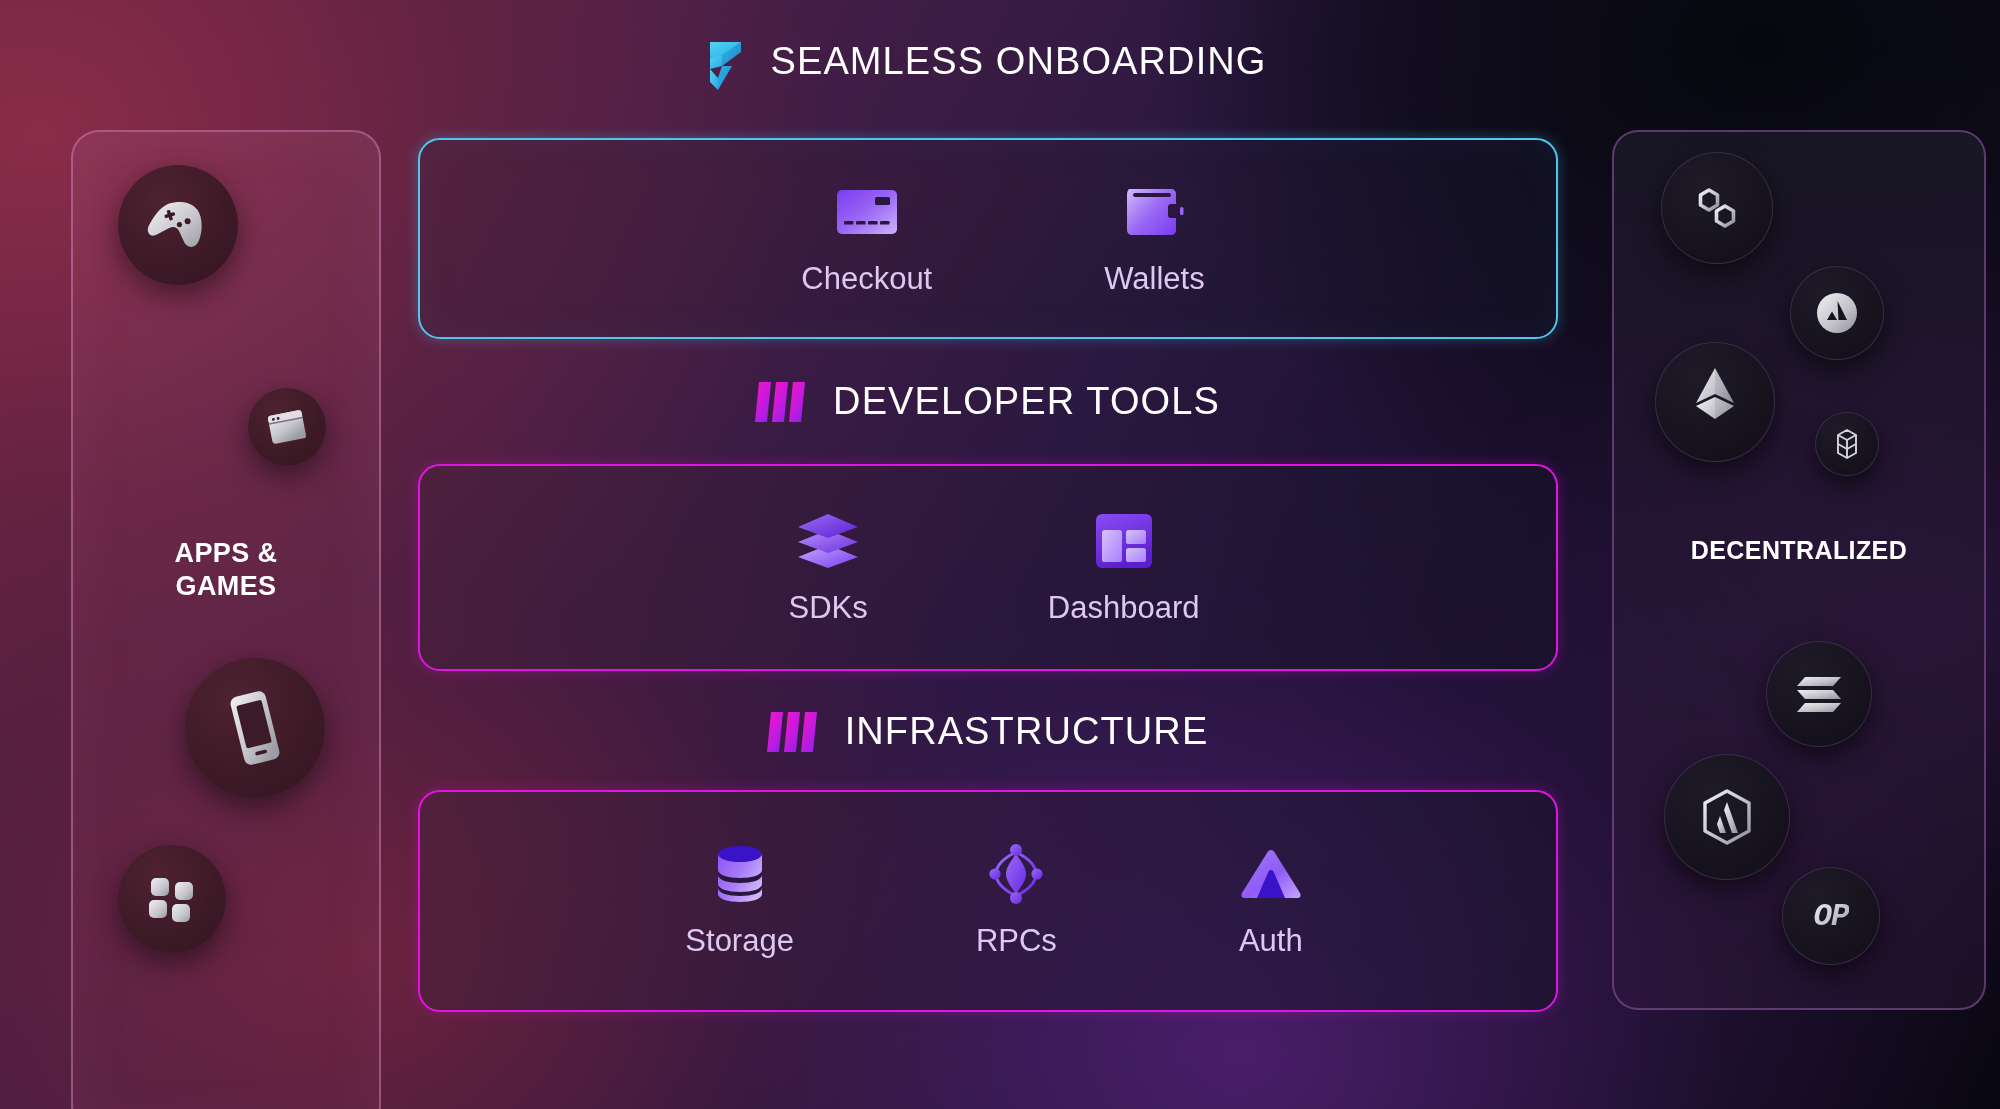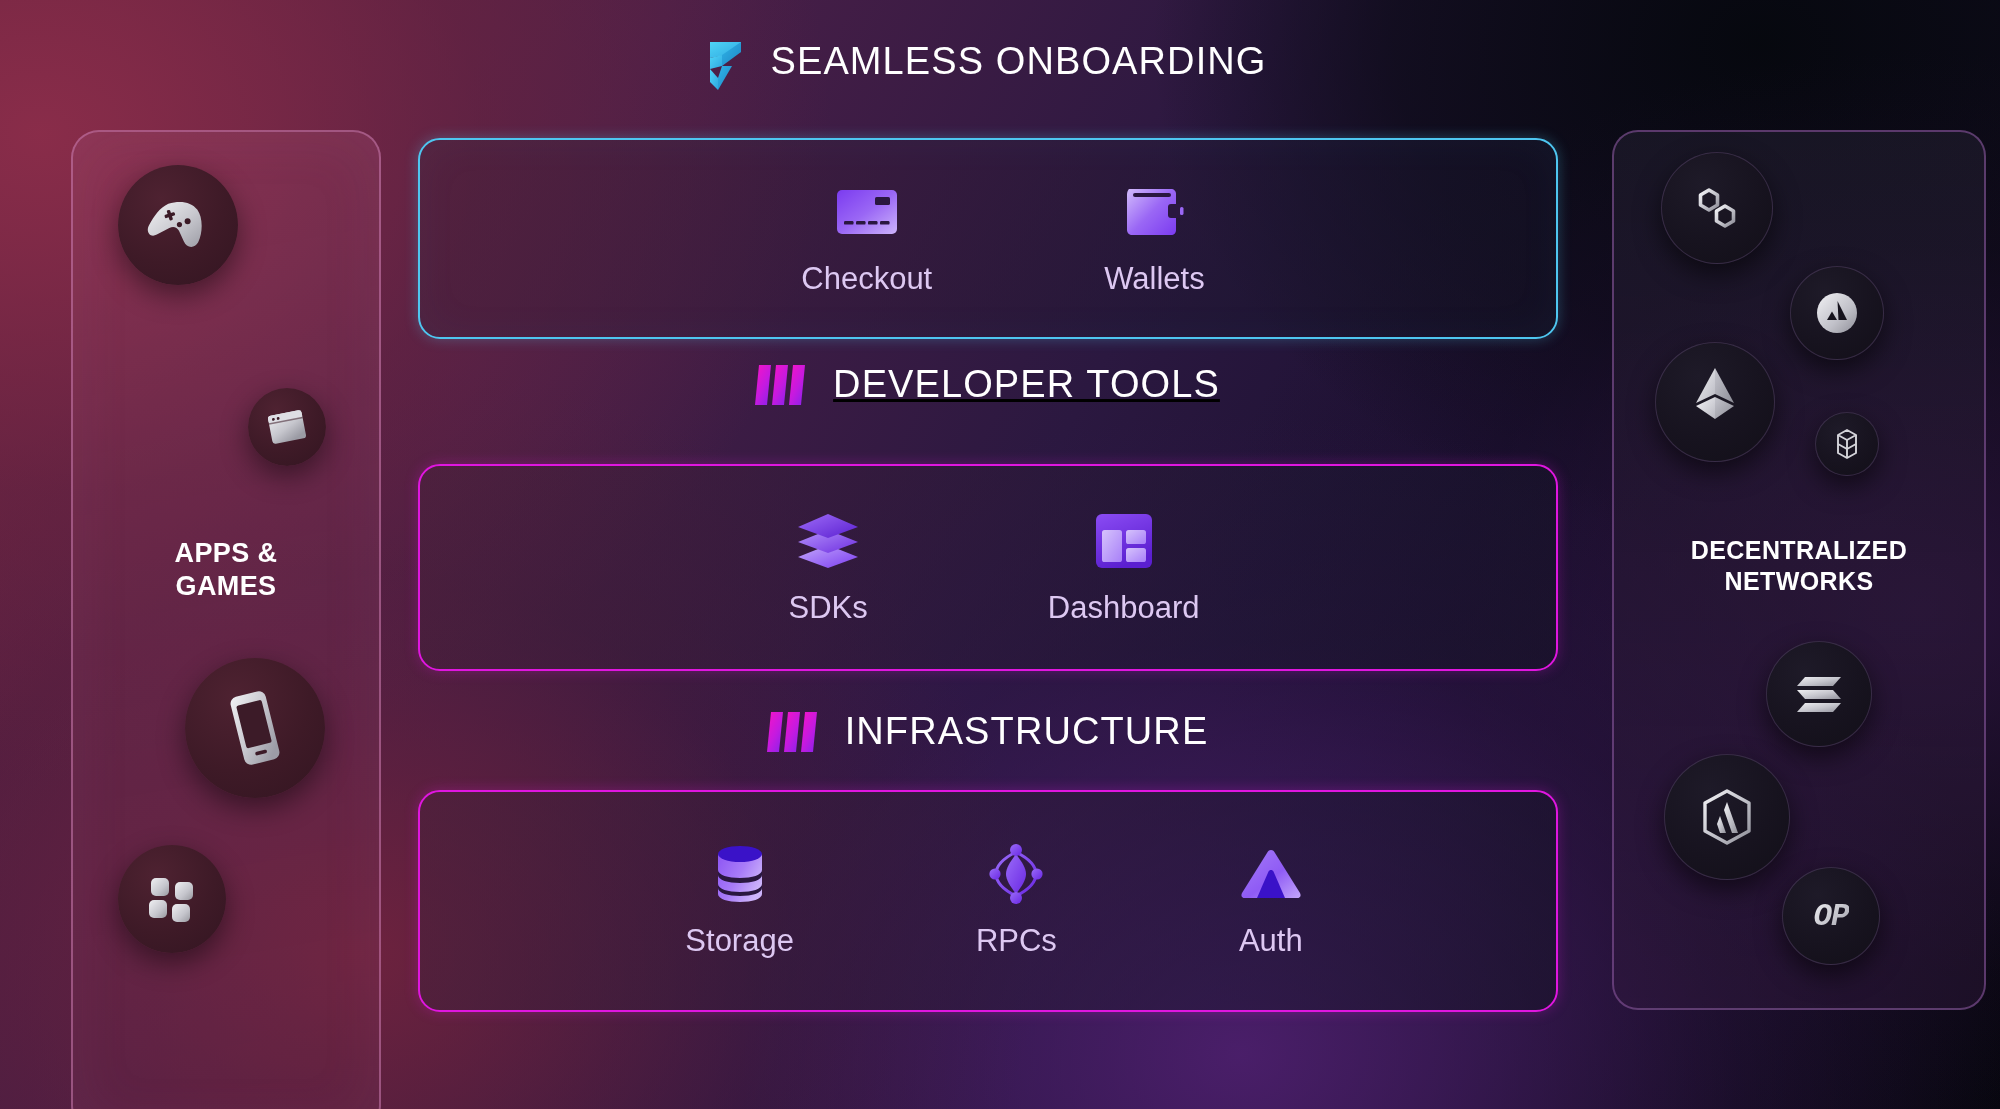--- a/index.html
+++ b/index.html
@@ -94,21 +94,21 @@
     gap: 24px;
   }
   .section-head .head-text {
     color: #ffffff;
     font-size: 38px;
     font-weight: normal;
     letter-spacing: 1.1px;
     white-space: nowrap;
   }
   #head-onboarding { position: absolute; top: 40px; left: 0; width: 1145px; }
-  #head-devtools   { position: absolute; top: 363px; left: 0; width: 1145px; text-decoration: underline; }
+  #head-devtools   { position: absolute; top: 380px; left: 0; width: 1145px; }
   #head-infra      { position: absolute; top: 710px; left: 0; width: 1145px; }
 
   .card {
     position: absolute;
     left: 3px;
     width: 1140px;
     border-radius: 22px;
     background: linear-gradient(122deg, rgba(70,32,58,0.52) 0%, rgba(48,26,56,0.50) 40%, rgba(28,22,48,0.52) 72%, rgba(20,18,36,0.55) 100%);
     display: flex;
     align-items: center;
@@ -240,21 +240,20 @@
       <rect x="5" y="5" width="18" height="18" rx="5" fill="url(#aSil)"></rect>
       <rect x="29" y="9" width="18" height="18" rx="5" fill="url(#aSil)"></rect>
       <rect x="3" y="27" width="18" height="18" rx="5" fill="url(#aSil)"></rect>
       <rect x="26" y="31" width="18" height="18" rx="5" fill="url(#aSil)"></rect>
     </svg>
   </div>
 
   <div class="side-panel" id="networks-panel">
     <div class="panel-label" id="networks-label">
       <div>DECENTRALIZED</div>
-      <div>NETWORKS</div>
     </div>
   </div>
 
   <div class="chip dark-net" style="left:1661px; top:152px; width:112px; height:112px;">
     <svg width="54" height="54" viewBox="0 0 54 54">
       <defs>
         <linearGradient id="mSil" x1="0" y1="0" x2="1" y2="1">
           <stop offset="0%" stop-color="#f4f4f7"></stop>
             <stop offset="55%" stop-color="#c2c2ca"></stop>
             <stop offset="100%" stop-color="#8d8d97"></stop>

